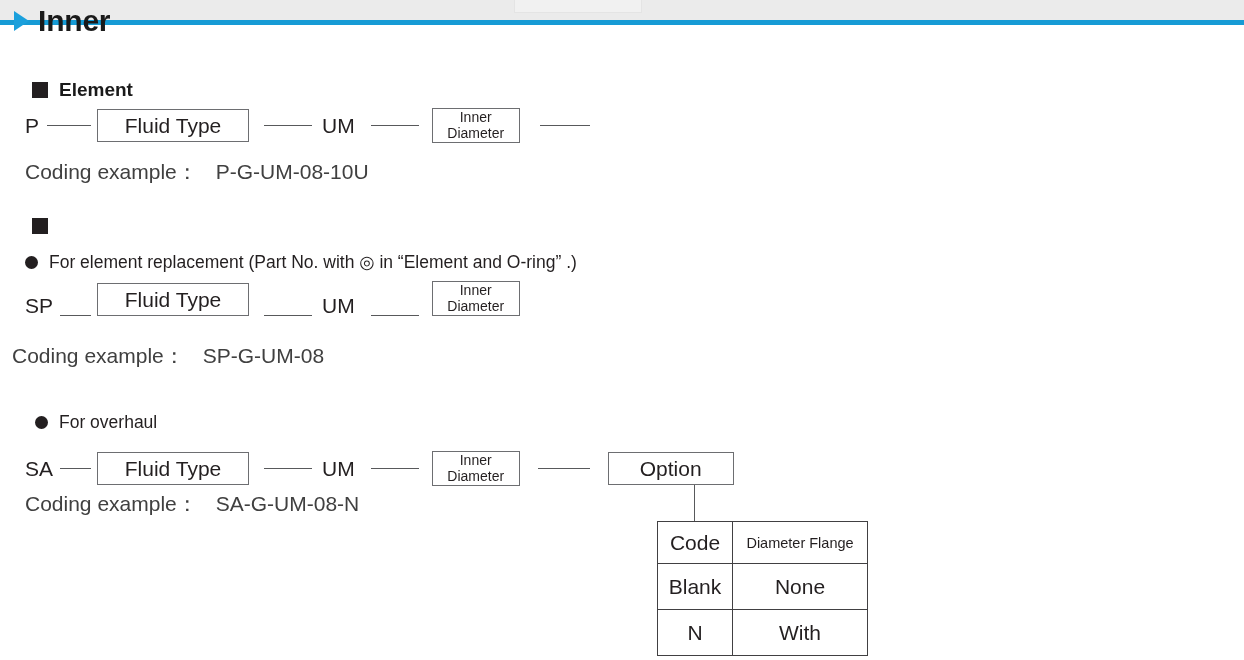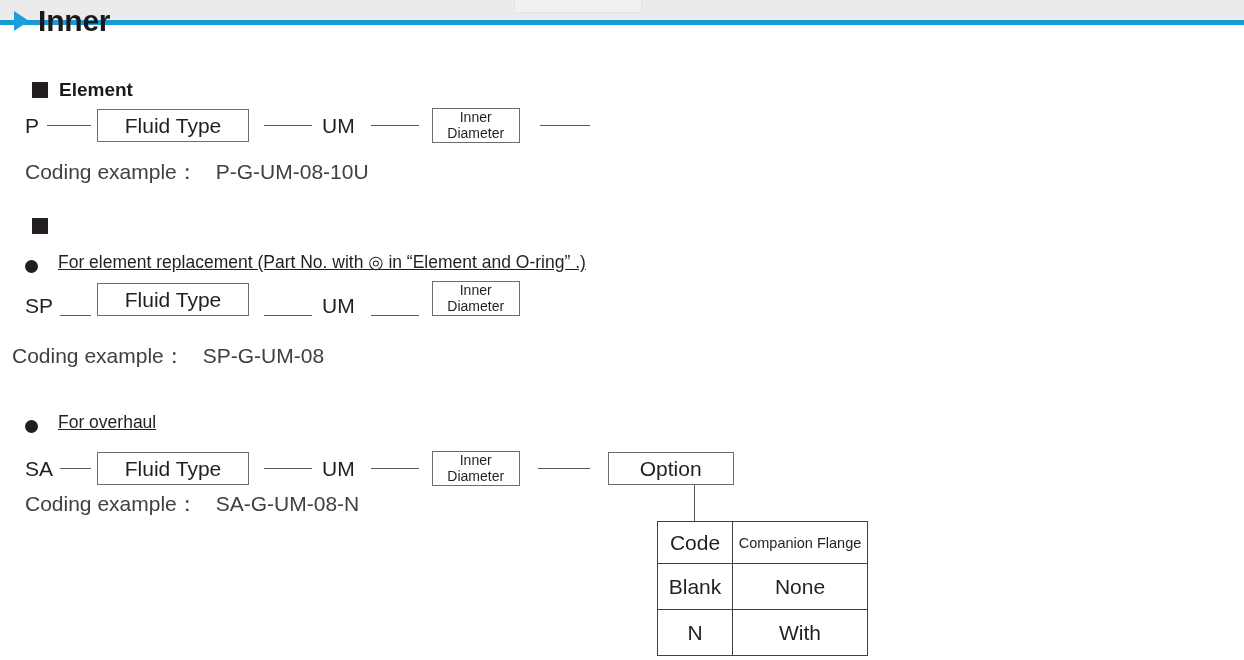--- a/index.html
+++ b/index.html
@@ -89,26 +89,25 @@
   }
   .sq-bullet {
     width: 16px; height: 16px;
     background: #231f20;
     display: inline-block;
   }
 
   .bullet-line {
     position: absolute;
     display: flex;
-    align-items: flex-end;
-    gap: 20px;
+    align-items: center;
+    gap: 11px;
     font-size: 17.5px;
     color: #231f20;
     white-space: nowrap;
-    text-decoration: underline;
   }
   .dot-bullet {
     width: 13px; height: 13px;
     background: #231f20;
     border-radius: 50%;
     display: inline-block;
   }
 
   
   .code-row {
@@ -247,21 +246,21 @@
   <span class="box two-line" style="width:88px;">
     <span>Inner</span>
     <span>Diameter</span>
   </span>
 </div>
 
 <div class="coding" style="left:12px; top:342px;">
   <span>Coding example：</span><span class="val">SP-G-UM-08</span>
 </div>
 
-<div class="bullet-line" style="left:25px; top:412px;">
+<div class="bullet-line" style="left:35px; top:412px;">
   <span class="dot-bullet"></span>
   <span>For overhaul</span>
 </div>
 
 <div class="code-row" style="left:25px; top:451px;">
   <span class="code-lead">SA</span>
   <span class="dash" style="width:31px; margin:0 6px 0 7px;"></span>
   <span class="box big" style="width:152px;">Fluid Type</span>
   <span class="dash" style="width:48px; margin:0 10px 0 15px;"></span>
   <span class="plain-code">UM</span>
@@ -277,21 +276,21 @@
 <div class="coding" style="left:25px; top:490px;">
   <span>Coding example：</span><span class="val">SA-G-UM-08-N</span>
 </div>
 
 <div class="connector" style="left:694px; top:485px; height:36px;"></div>
 
 <table class="opt-table" style="left:657px; top:521px;">
   <tbody>
       <tr class="r-head">
     <td class="c-code t-lg">Code</td>
-    <td class="c-flange t-sm">Companion Flange</td>
+    <td class="c-flange t-sm">Diameter Flange</td>
   </tr>
   <tr class="r-body">
     <td class="c-code t-lg">Blank</td>
     <td class="c-flange t-lg">None</td>
   </tr>
   <tr class="r-body">
     <td class="c-code t-lg">N</td>
     <td class="c-flange t-lg">With</td>
   </tr>
 </tbody>

